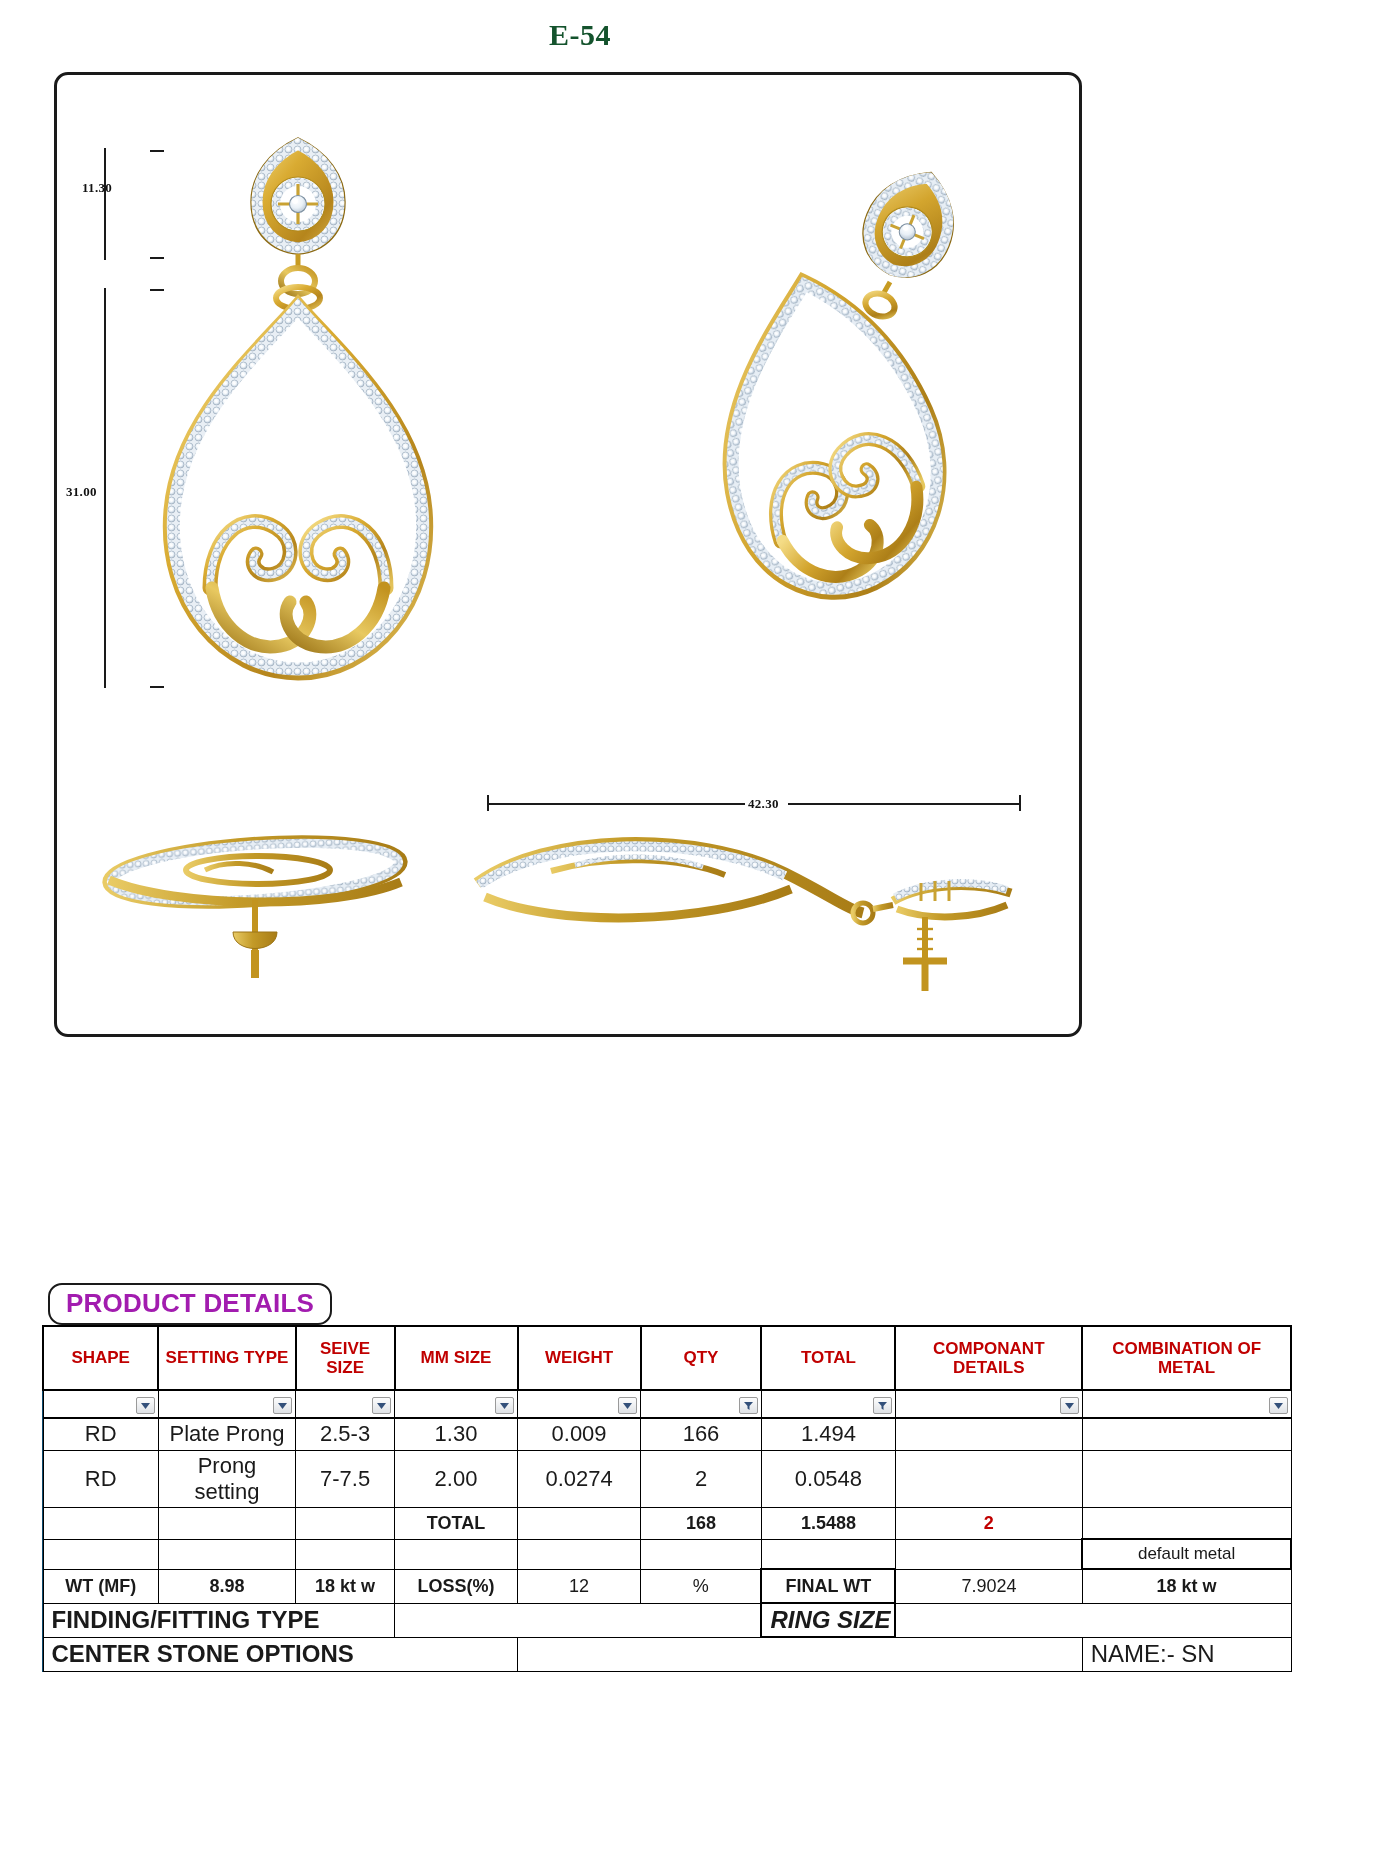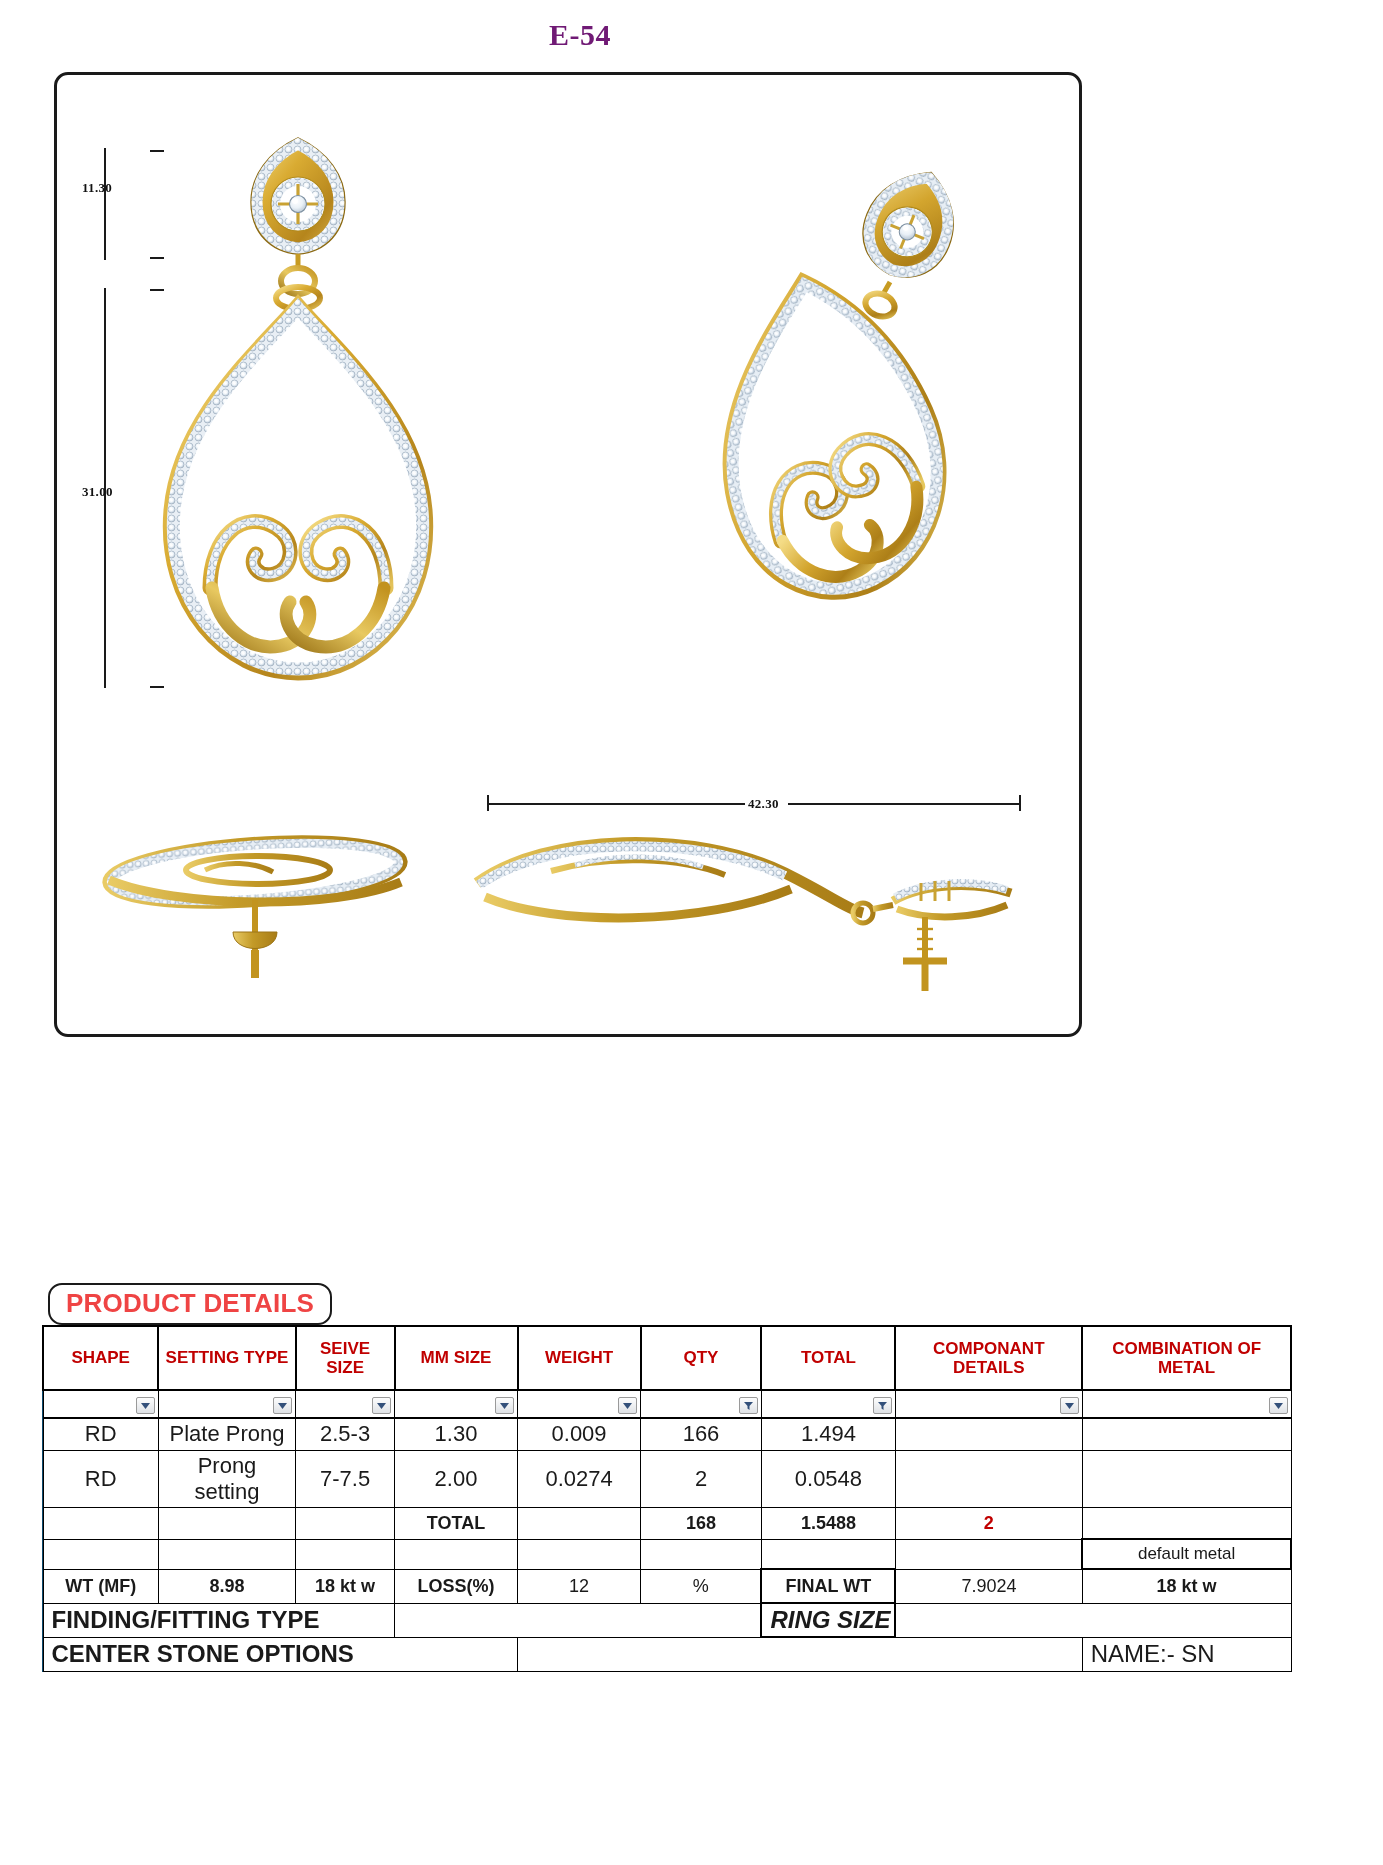--- a/index.html
+++ b/index.html
@@ -17,21 +17,21 @@
   }
 
   
   .sheet-title {
     position: absolute;
     top: 18px; left: 0; width: 1160px;
     text-align: center;
     font-family: "Liberation Serif", serif;
     font-weight: bold;
     font-size: 30px;
-    color: #701a75;
+    color: #14532d;
     letter-spacing: 0.5px;
   }
 
   
   .drawing-frame {
     position: absolute;
     left: 54px; top: 72px;
     width: 1028px; height: 965px;
     border: 3px solid #1a1a1a;
     border-radius: 14px;
@@ -70,21 +70,21 @@
   
   .pd-pill {
     position: absolute;
     left: 48px; top: 1283px;
     padding: 5px 16px 7px 16px;
     border: 2.5px solid #1a1a1a;
     border-radius: 14px;
     background: #fff;
     font-size: 26px;
     font-weight: bold;
-    color: #ef4444;
+    color: #a21caf;
     letter-spacing: 0.2px;
     line-height: 1;
   }
 
   
   .spec-table {
     position: absolute;
     left: 42px; top: 1325px;
     width: 1250px;
     border-collapse: collapse;
@@ -155,21 +155,21 @@
   <div class="drawing-frame"></div>
 
   <div class="dim-vline" style="left:104px; top:148px; height:112px;"></div>
   <div class="dim-tick" style="left:150px; top:150px; width:14px;"></div>
   <div class="dim-tick" style="left:150px; top:257px; width:14px;"></div>
   <div class="dim-label" style="left:82px; top:180px;">11.30</div>
 
   <div class="dim-vline" style="left:104px; top:288px; height:400px;"></div>
   <div class="dim-tick" style="left:150px; top:289px; width:14px;"></div>
   <div class="dim-tick" style="left:150px; top:686px; width:14px;"></div>
-  <div class="dim-label" style="left:82px; top:484px;">31.00</div>
+  <div class="dim-label" style="left:66px; top:484px;">31.00</div>
 
   <div class="dim-hline" style="left:487px; top:803px; width:258px;"></div>
   <div class="dim-hline" style="left:788px; top:803px; width:232px;"></div>
   <div class="dim-tick" style="left:487px; top:795px; width:0; border-top:none; border-left:2px solid #1a1a1a; height:16px;"></div>
   <div class="dim-tick" style="left:1019px; top:795px; width:0; border-top:none; border-left:2px solid #1a1a1a; height:16px;"></div>
   <div class="dim-label" style="left:748px; top:796px;">42.30</div>
 
   <svg class="render" style="left:140px; top:118px;" width="360" height="580" viewBox="0 0 360 580">
     <defs>
       <linearGradient id="gold1" x1="0" y1="0" x2="1" y2="1">

